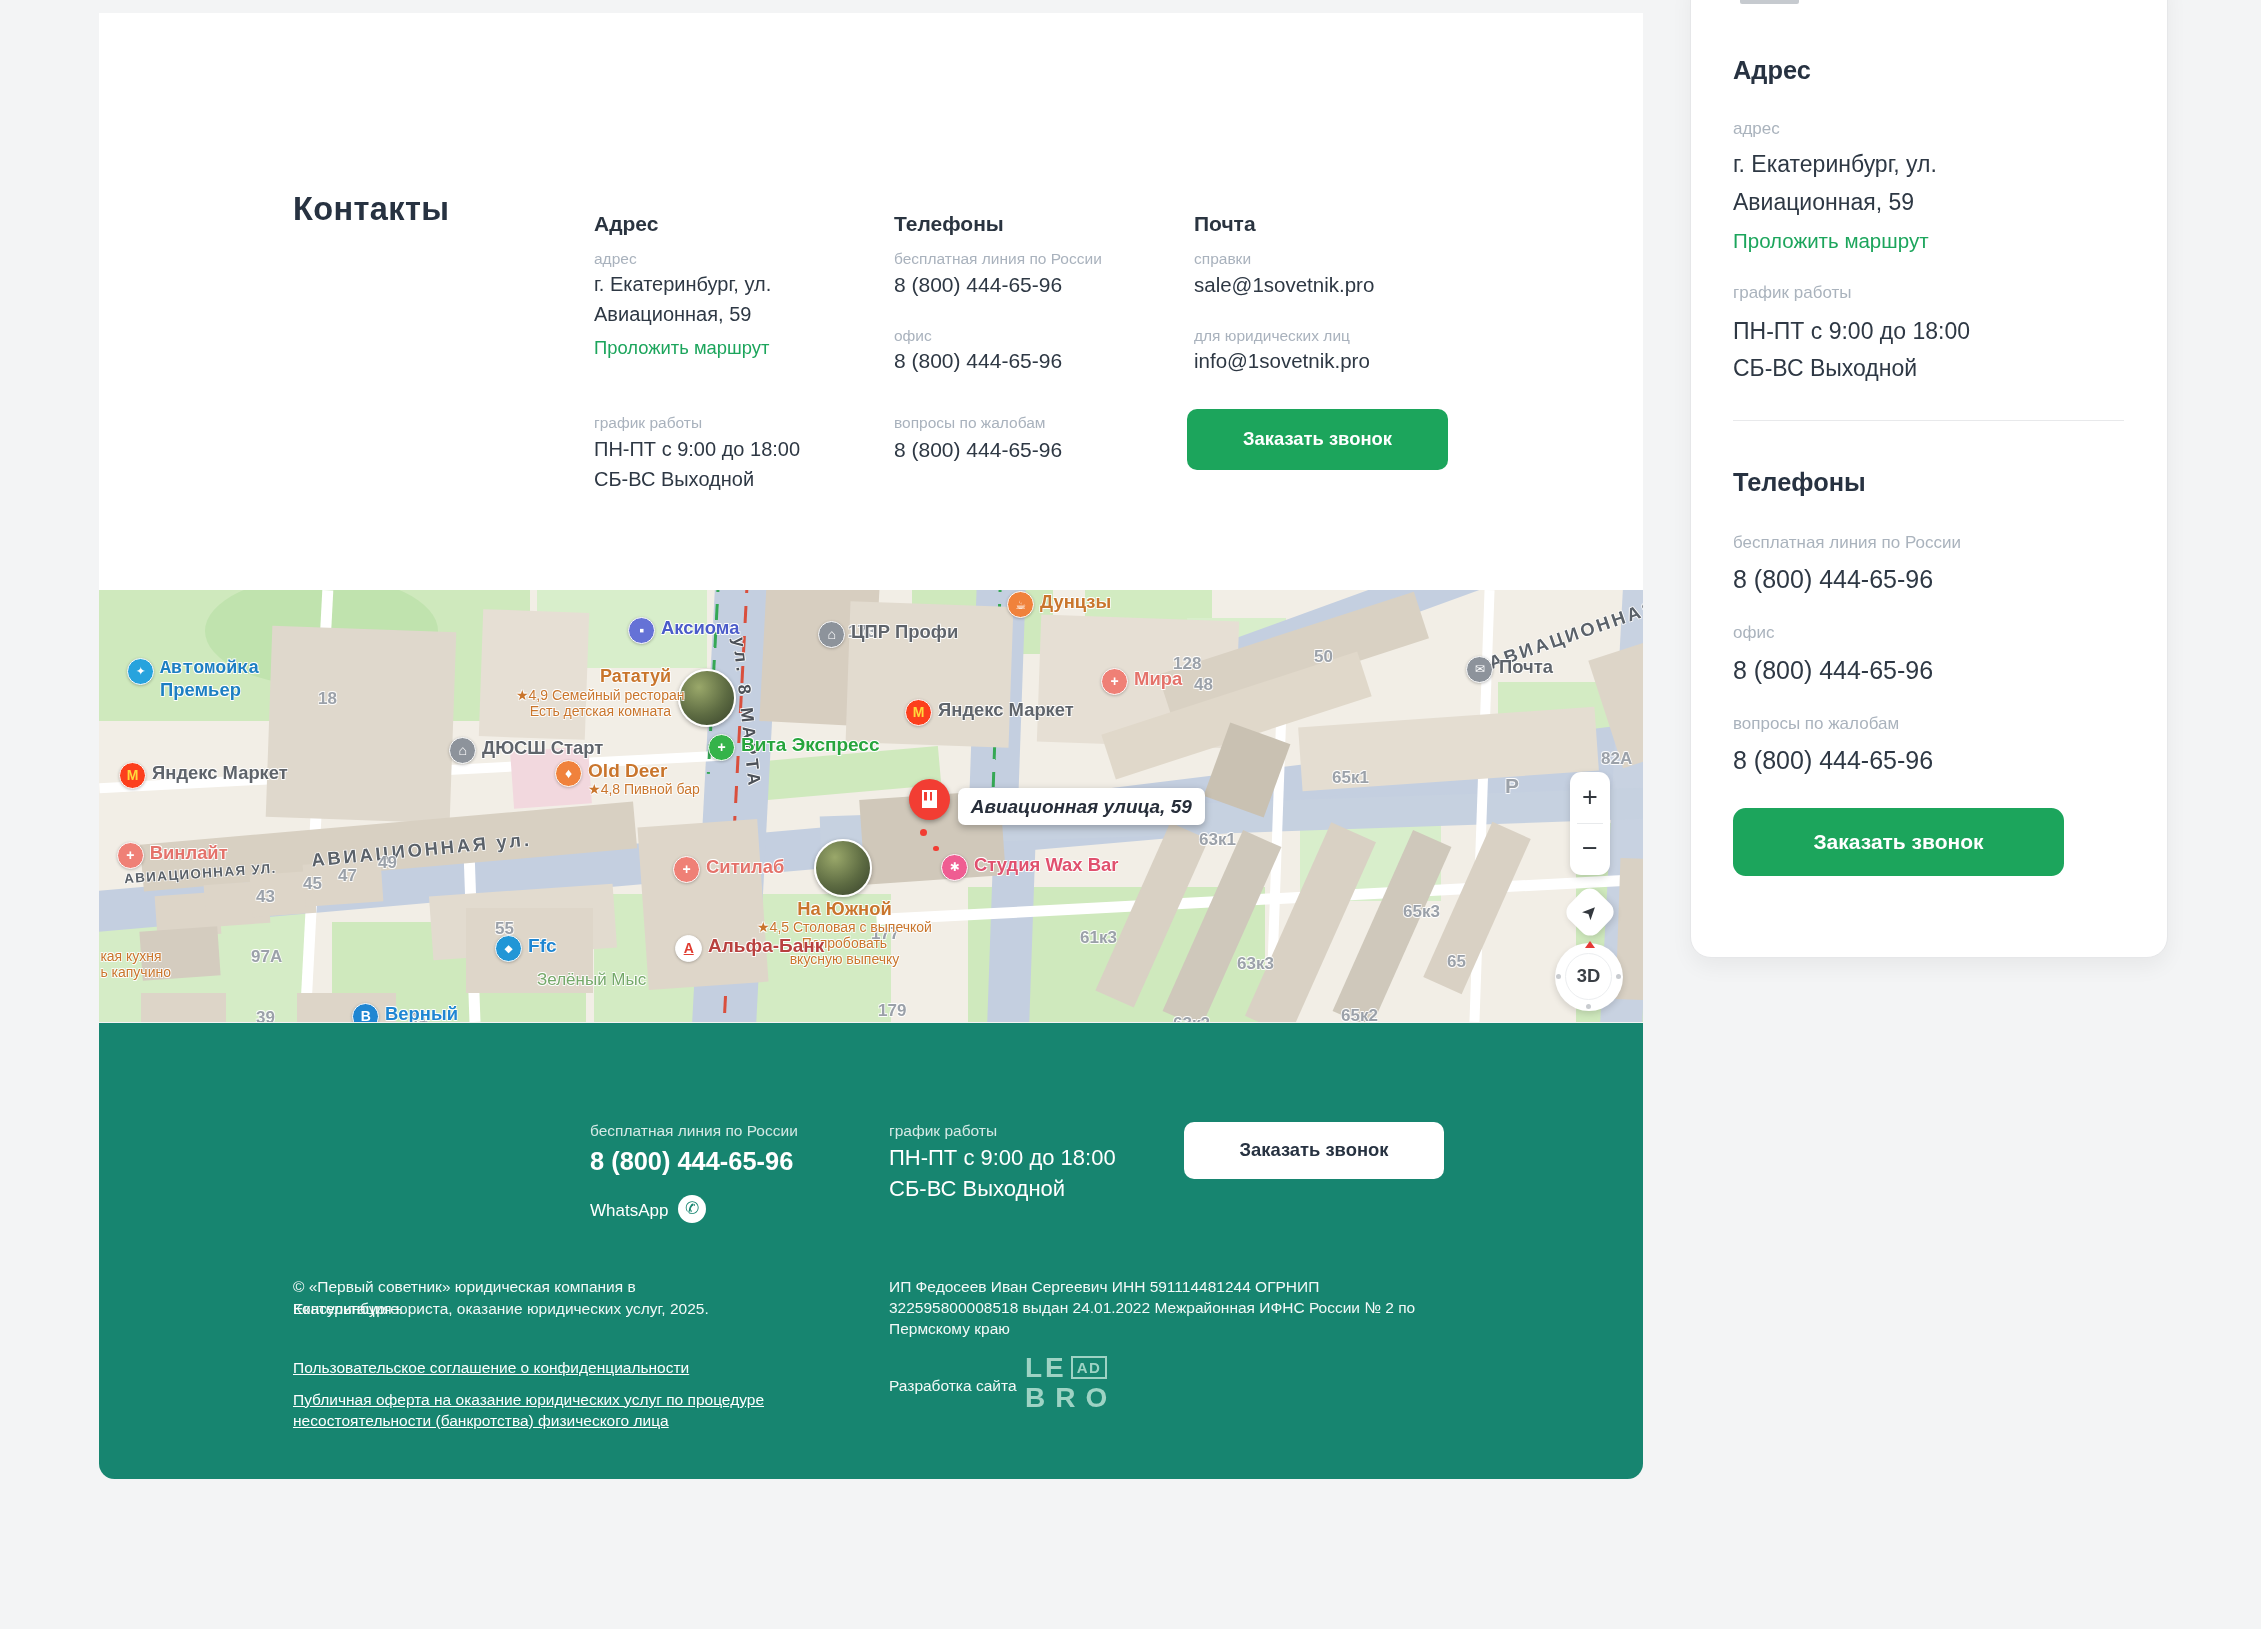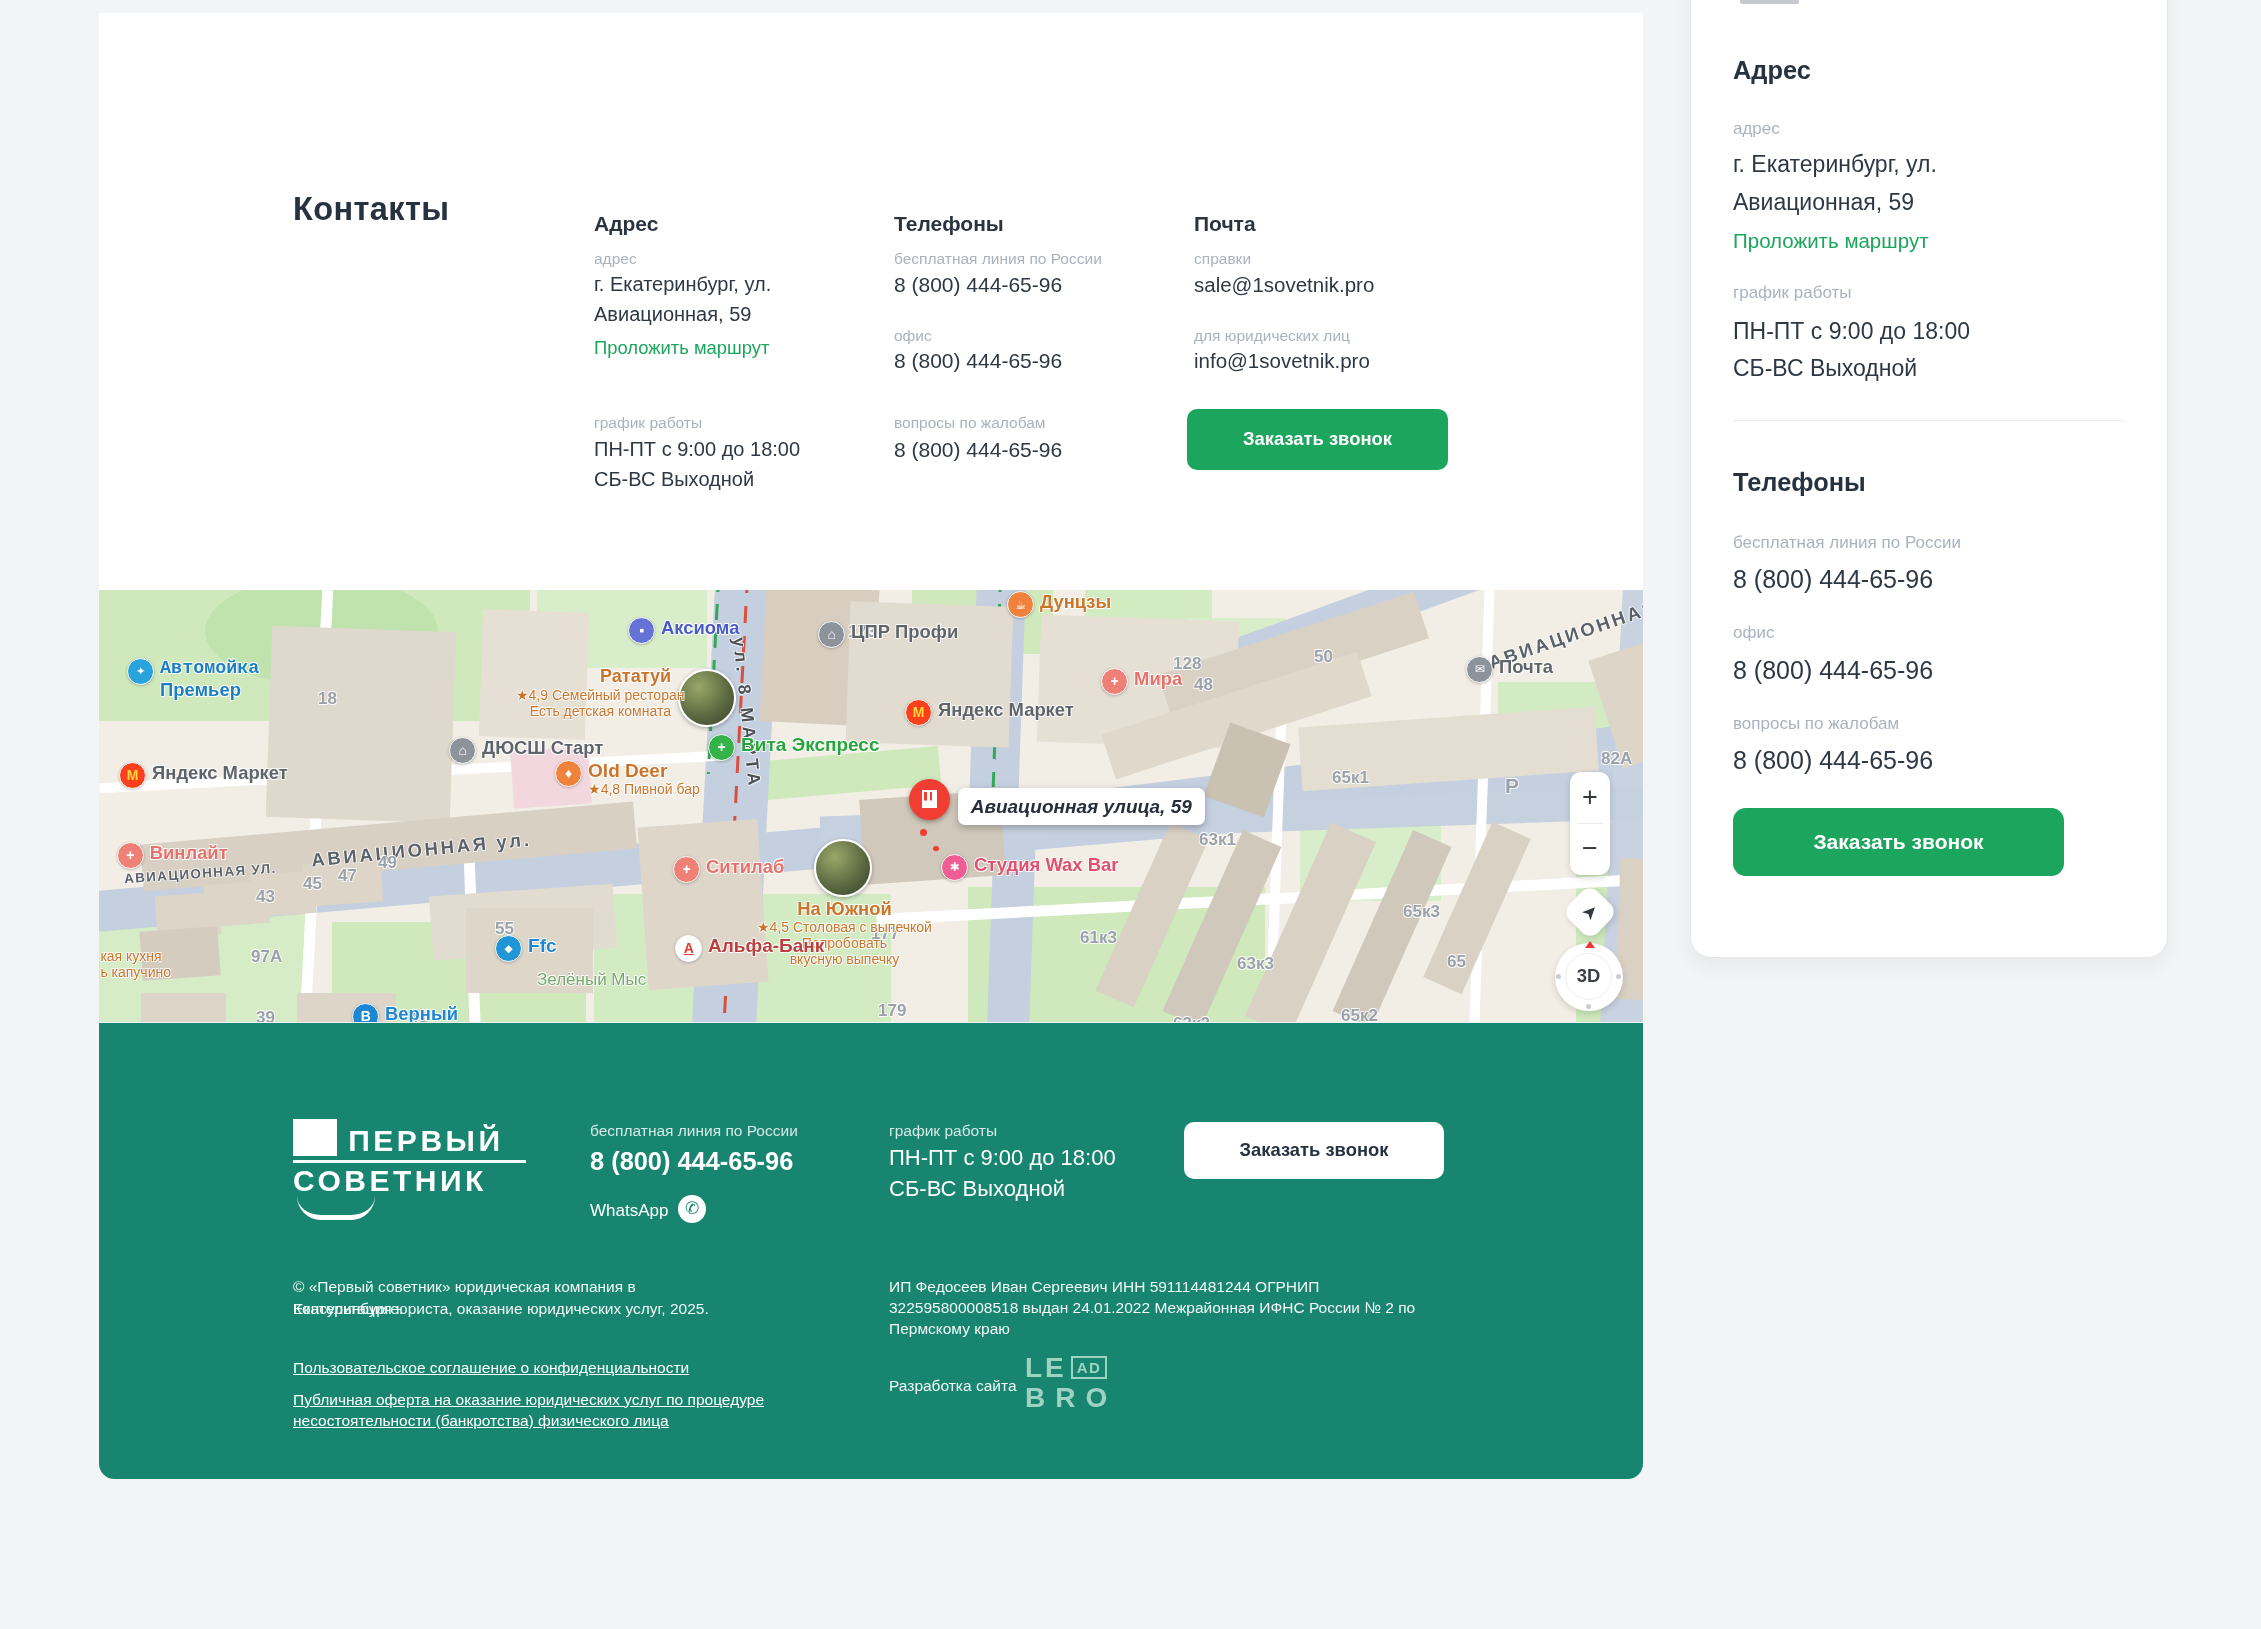--- a/index.html
+++ b/index.html
@@ -316,29 +316,20 @@
       <div class="ctrl" style="left:1456px;top:353px;width:68px;height:68px;border-radius:50%;">
         <div style="position:absolute;left:30px;top:-1.4px;width:0;height:0;border-left:5px solid transparent;border-right:5px solid transparent;border-bottom:7px solid #e53935;"></div>
         <div style="position:absolute;left:31px;top:61px;width:5px;height:5px;border-radius:50%;background:#c9ccd0;"></div>
         <div style="position:absolute;left:1.4px;top:31px;width:5px;height:5px;border-radius:50%;background:#c9ccd0;"></div>
         <div style="position:absolute;left:61px;top:31px;width:5px;height:5px;border-radius:50%;background:#c9ccd0;"></div>
         <div style="position:absolute;left:10px;top:10px;width:45px;height:45px;border-radius:50%;background:#fff;border:1.4px solid #eceef0;display:flex;align-items:center;justify-content:center;font-size:18.4px;font-weight:700;color:#3a3f45;">3D</div>
       </div>
     </div>
 
     <footer class="footer">
-      <div class="logo">
-        <div class="logo-row1">
-          <div class="logo-hat"></div>
-          <div class="logo-t">ПЕРВЫЙ</div>
-        </div>
-        <div class="logo-line"></div>
-        <div class="logo-t">СОВЕТНИК</div>
-        <div class="logo-smile"></div>
-      </div>
 
       <div class="f-lbl" style="left:491px;top:99px;">бесплатная линия по России</div>
       <div class="f-big" style="left:491px;top:124px;">8 (800) 444-65-96</div>
       <div class="f-lbl" style="left:491px;top:178px;font-size:17px;color:#fff;cursor:pointer;">WhatsApp</div>
       <div class="wa-icon" style="left:579px;top:172px;">✆</div>
 
       <div class="f-lbl" style="left:790px;top:99px;">график работы</div>
       <div class="f-med" style="left:790px;top:122px;">ПН-ПТ с 9:00 до 18:00</div>
       <div class="f-med" style="left:790px;top:153px;">СБ-ВС Выходной</div>
 

